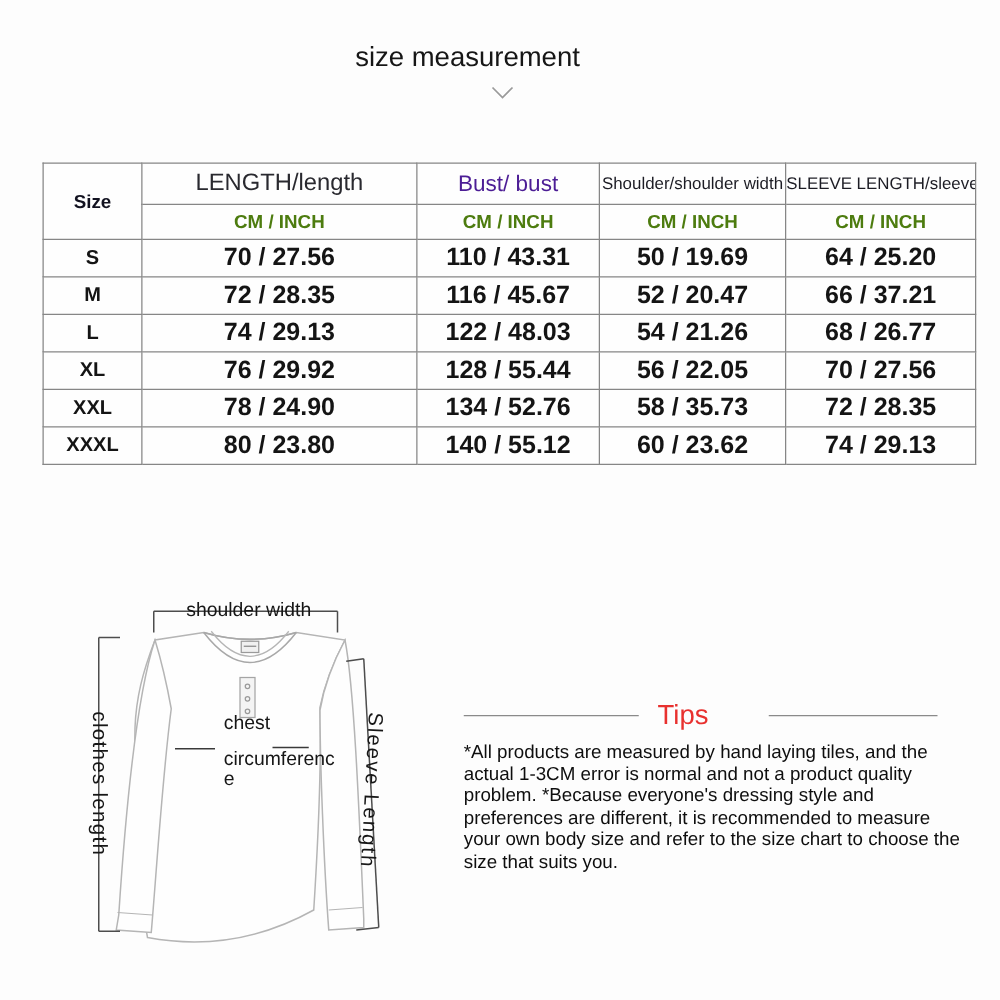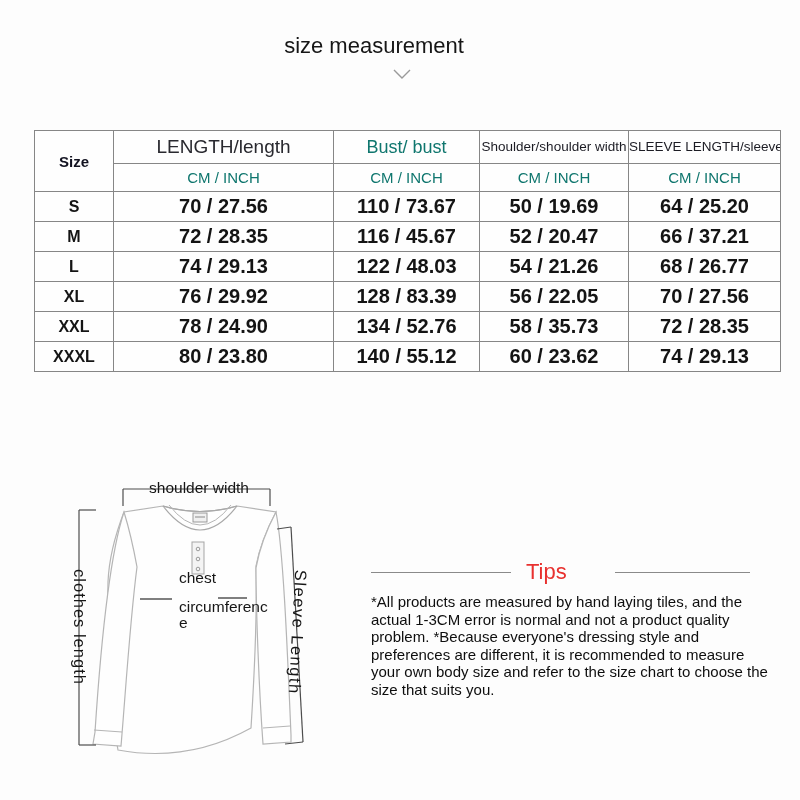--- a/index.html
+++ b/index.html
@@ -25,27 +25,27 @@
   .size-table th,.size-table td{
     border:1px solid #868686;
     text-align:center;vertical-align:middle;
     padding:0;overflow:hidden;white-space:nowrap;
   }
   .size-table tr.h1{height:33px;}
   .size-table tr.h2{height:28px;}
   .size-table tr.data{height:30px;}
   .th-size{font-size:15px;font-weight:bold;color:#121220;}
   .th-length{font-size:19px;font-weight:normal;color:#29292f;}
-  .th-bust{font-size:18px;font-weight:normal;color:#0f766e;}
+  .th-bust{font-size:18px;font-weight:normal;color:#4c1d95;}
   .th-small{
     font-size:13.5px;font-weight:normal;color:#1c1c24;
     text-align:left;padding-left:7px;line-height:1.08;
     white-space:normal;
   }
-  .th-unit{font-size:15px;font-weight:normal;color:#0f766e;}
+  .th-unit{font-size:15px;font-weight:bold;color:#4d7c0f;}
   .td-size{font-size:16px;font-weight:bold;}
   .td-val{font-size:20px;font-weight:bold;}
   
   .diagram{position:absolute;left:0;top:440px;}
   .diagram text{font-family:"Liberation Sans", sans-serif;fill:#161616;}
   
   .tips{position:absolute;left:371px;top:560px;width:400px;}
   .tips-head{display:flex;align-items:center;height:24px;}
   .tips-rule{height:0;border-top:1px solid #8a8a8a;}
   .tips-rule.left{width:140px;}
@@ -86,42 +86,42 @@
   </tr>
   <tr class="h2">
     <th class="th-unit">CM / INCH</th>
     <th class="th-unit">CM / INCH</th>
     <th class="th-unit">CM / INCH</th>
     <th class="th-unit">CM / INCH</th>
   </tr>
   <tr class="data">
     <td class="td-size">S</td>
     <td class="td-val">70 / 27.56</td>
-    <td class="td-val">110 / 73.67</td>
+    <td class="td-val">110 / 43.31</td>
     <td class="td-val">50 / 19.69</td>
     <td class="td-val">64 / 25.20</td>
   </tr>
   <tr class="data">
     <td class="td-size">M</td>
     <td class="td-val">72 / 28.35</td>
     <td class="td-val">116 / 45.67</td>
     <td class="td-val">52 / 20.47</td>
     <td class="td-val">66 / 37.21</td>
   </tr>
   <tr class="data">
     <td class="td-size">L</td>
     <td class="td-val">74 / 29.13</td>
     <td class="td-val">122 / 48.03</td>
     <td class="td-val">54 / 21.26</td>
     <td class="td-val">68 / 26.77</td>
   </tr>
   <tr class="data">
     <td class="td-size">XL</td>
     <td class="td-val">76 / 29.92</td>
-    <td class="td-val">128 / 83.39</td>
+    <td class="td-val">128 / 55.44</td>
     <td class="td-val">56 / 22.05</td>
     <td class="td-val">70 / 27.56</td>
   </tr>
   <tr class="data">
     <td class="td-size">XXL</td>
     <td class="td-val">78 / 24.90</td>
     <td class="td-val">134 / 52.76</td>
     <td class="td-val">58 / 35.73</td>
     <td class="td-val">72 / 28.35</td>
   </tr>

